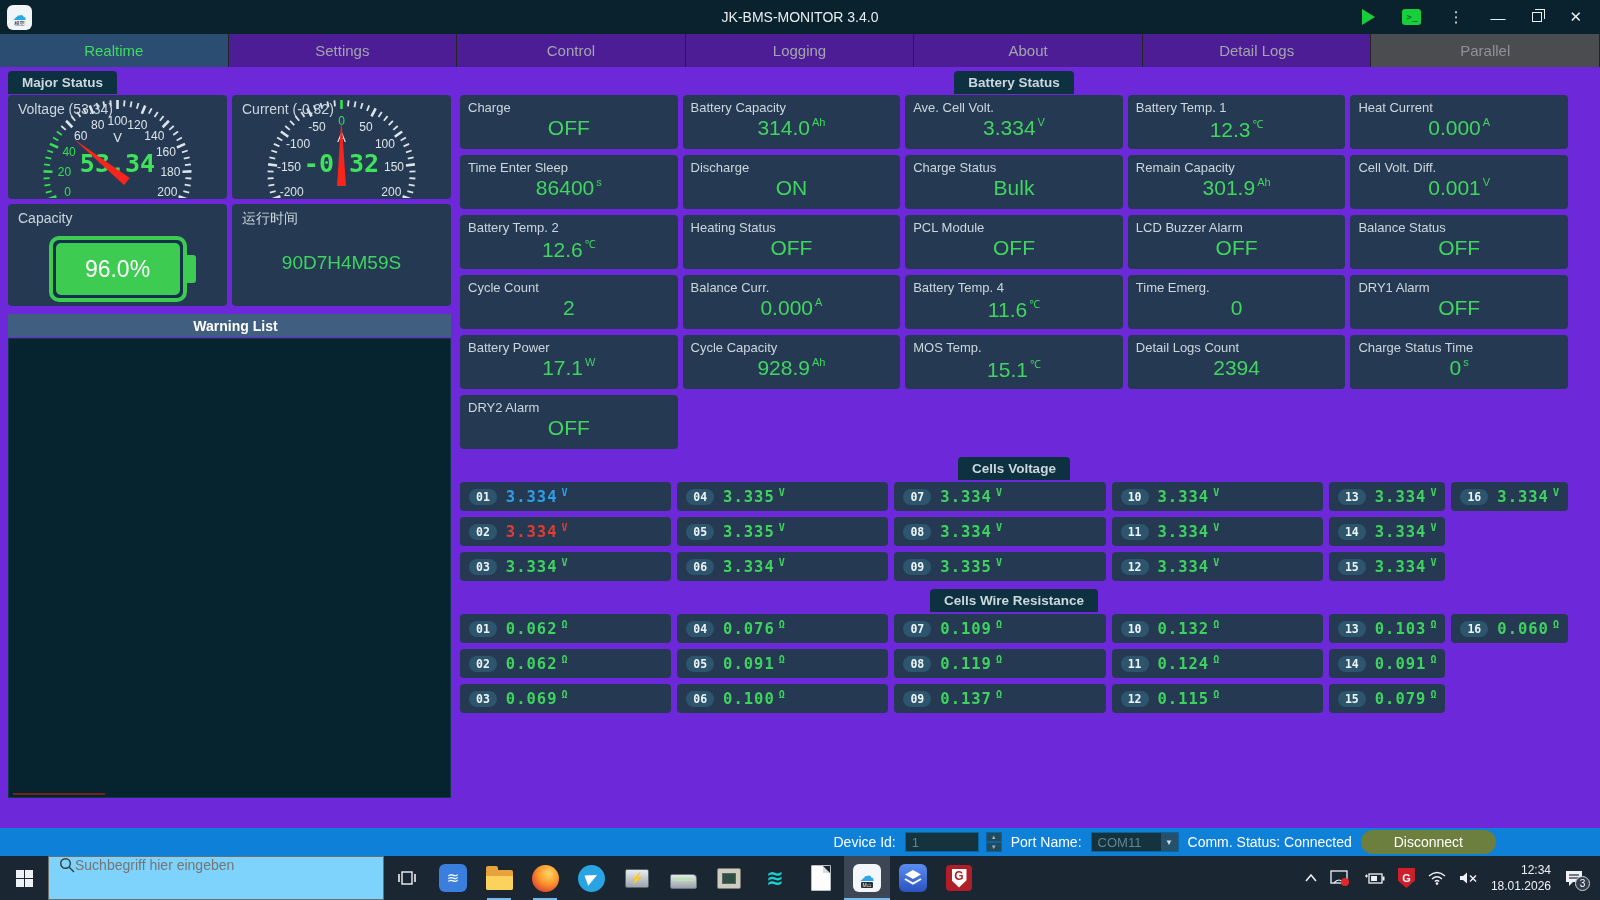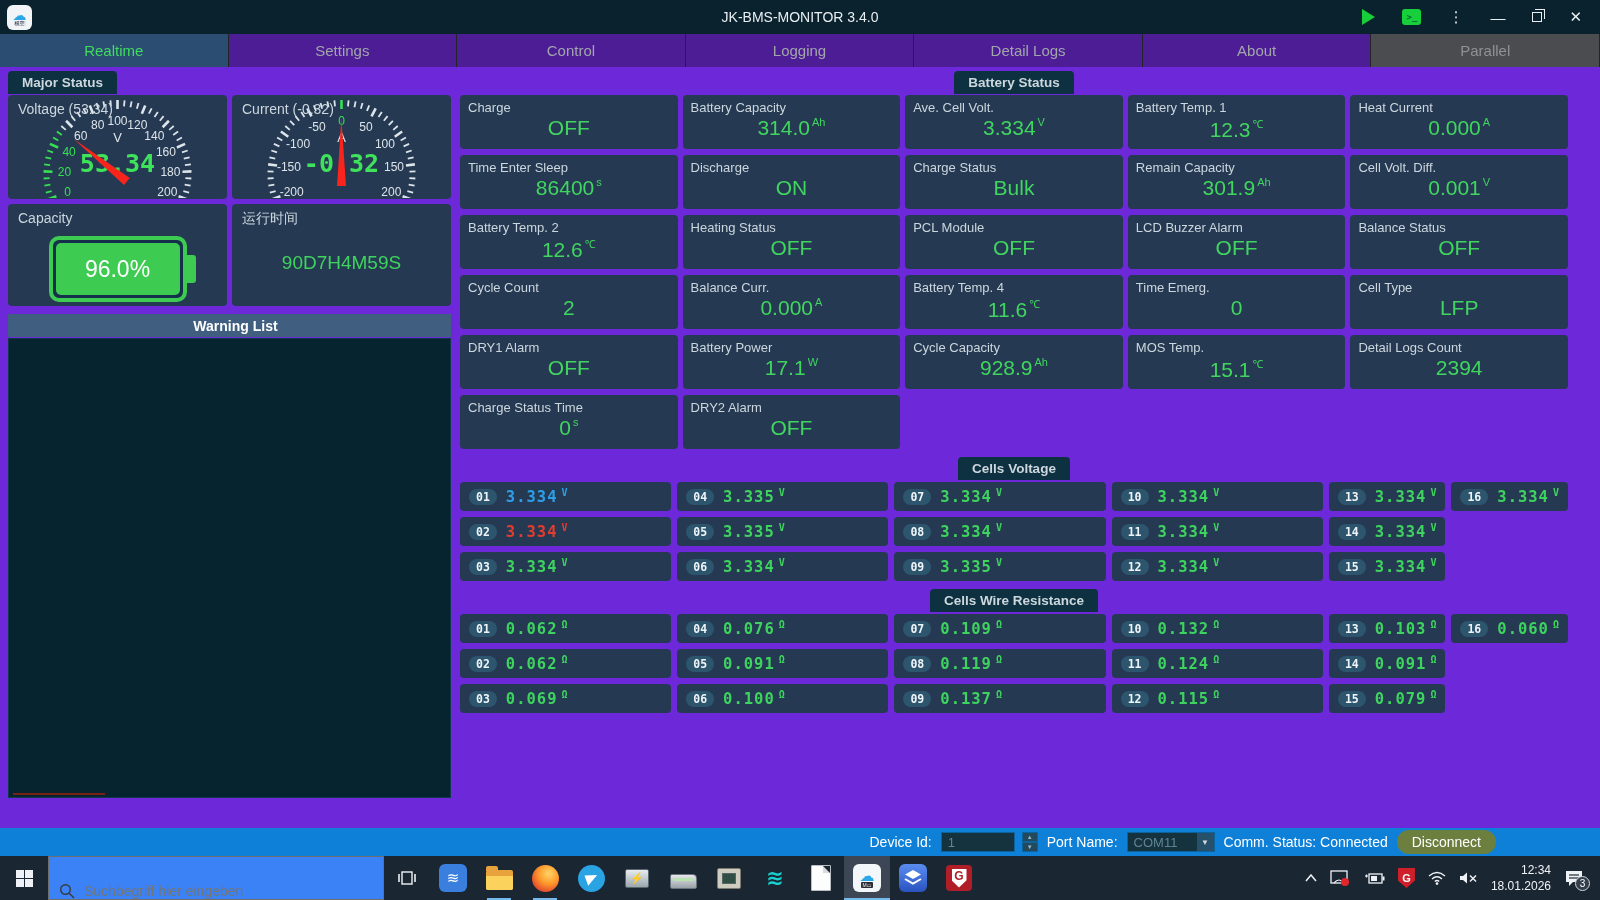--- a/index.html
+++ b/index.html
@@ -85,27 +85,27 @@
   .sb-input { width:74px; height:20px; background:#15323f; border:1px solid #0b649e;
     color:#5f8494; font-size:13px; padding:0 6px; font-family:"Liberation Sans",sans-serif; }
   .spin { display:inline-flex; flex-direction:column; width:16px; height:20px; margin-left:-2px; }
   .spin div { flex:1; background:#224a5c; border:1px solid #0b649e; font-size:6px; color:#9ab6c4;
     display:flex; align-items:center; justify-content:center; }
   .sb-select { width:88px; height:20px; background:#15323f; border:1px solid #0b649e; display:flex; align-items:center; }
   .sb-select .txt { flex:1; color:#5f8494; font-size:13px; padding-left:6px; }
   .sb-select .arrow { width:17px; height:100%; background:#27506a; color:#cfd9e0; font-size:8px;
     display:flex; align-items:center; justify-content:center; }
   .disconnect { background:#6d7f3e; border:none; color:#fff; font-size:14px; border-radius:13px;
-    padding:4px 15px; font-family:"Liberation Sans",sans-serif; }
+    padding:4px 33px; font-family:"Liberation Sans",sans-serif; }
 
   
   .taskbar { height:44px; background:#1b2633; display:flex; align-items:stretch; }
   .tb-slot { width:46px; display:flex; align-items:center; justify-content:center; position:relative; }
   .tb-slot.start { width:48px; }
-  .searchbox { width:336px; background:#3b82f6; border:1px solid #6e6e6e; display:flex; align-items:flex-end; padding-left:10px; gap:9px; }
+  .searchbox { width:336px; background:#7dd3fc; border:1px solid #6e6e6e; display:flex; align-items:flex-start; padding-left:10px; }
   .searchbox input { border:none; outline:none; font-size:14px; color:#3a3a3a; width:270px;
     font-family:"Liberation Sans",sans-serif; background:transparent; }
   .tb-slot.active-app { background:#3d4654; }
   .underline { position:absolute; bottom:0; left:11px; right:11px; height:2px; background:#76b9ed; }
   .underline.full { left:0; right:0; }
   .rsq { width:28px; height:28px; border-radius:6px; display:flex; align-items:center; justify-content:center; }
   .folder { position:relative; width:27px; height:20px; background:#e8a33d; border-radius:2px; margin-top:4px; }
   .folder:before { content:""; position:absolute; top:-4px; left:0; width:12px; height:5px; background:#e8a33d; border-radius:2px 2px 0 0; }
   .folder:after { content:""; position:absolute; left:0; bottom:0; width:100%; height:14px; background:#fbd35c; border-radius:1px 1px 2px 2px; }
   .firefox { width:27px; height:27px; border-radius:50%;
@@ -158,22 +158,22 @@
     <div class="restore-box"></div>
     <div class="winctl">✕</div>
   </div>
 </div>
 
 <div class="tabbar" id="tabbar">
     <div class="tab active">Realtime</div>
     <div class="tab">Settings</div>
     <div class="tab">Control</div>
     <div class="tab">Logging</div>
+    <div class="tab">About</div>
     <div class="tab">Detail Logs</div>
-    <div class="tab">About</div>
     <div class="tab disabled">Parallel</div>
   </div>
 
 <div class="main">
 
   <div class="left-col">
     <span class="sec-tab">Major Status</span>
     <div class="gauge-row" id="gauges">
         <div class="panel gauge-panel">
           <div class="plabel">Voltage (53.34)</div>
@@ -392,24 +392,20 @@
         </div>
         <div class="bitem">
           <div class="blabel">Battery Temp. 4</div>
           <div class="bvalue">11.6<span class="bunit">℃</span></div>
         </div>
         <div class="bitem">
           <div class="blabel">Time Emerg.</div>
           <div class="bvalue">0</div>
         </div>
         <div class="bitem">
-          <div class="blabel">Cell Type</div>
-          <div class="bvalue">LFP</div>
-        </div>
-        <div class="bitem">
           <div class="blabel">DRY1 Alarm</div>
           <div class="bvalue">OFF</div>
         </div>
         <div class="bitem">
           <div class="blabel">Battery Power</div>
           <div class="bvalue">17.1<span class="bunit">W</span></div>
         </div>
         <div class="bitem">
           <div class="blabel">Cycle Capacity</div>
           <div class="bvalue">928.9<span class="bunit">Ah</span></div>

